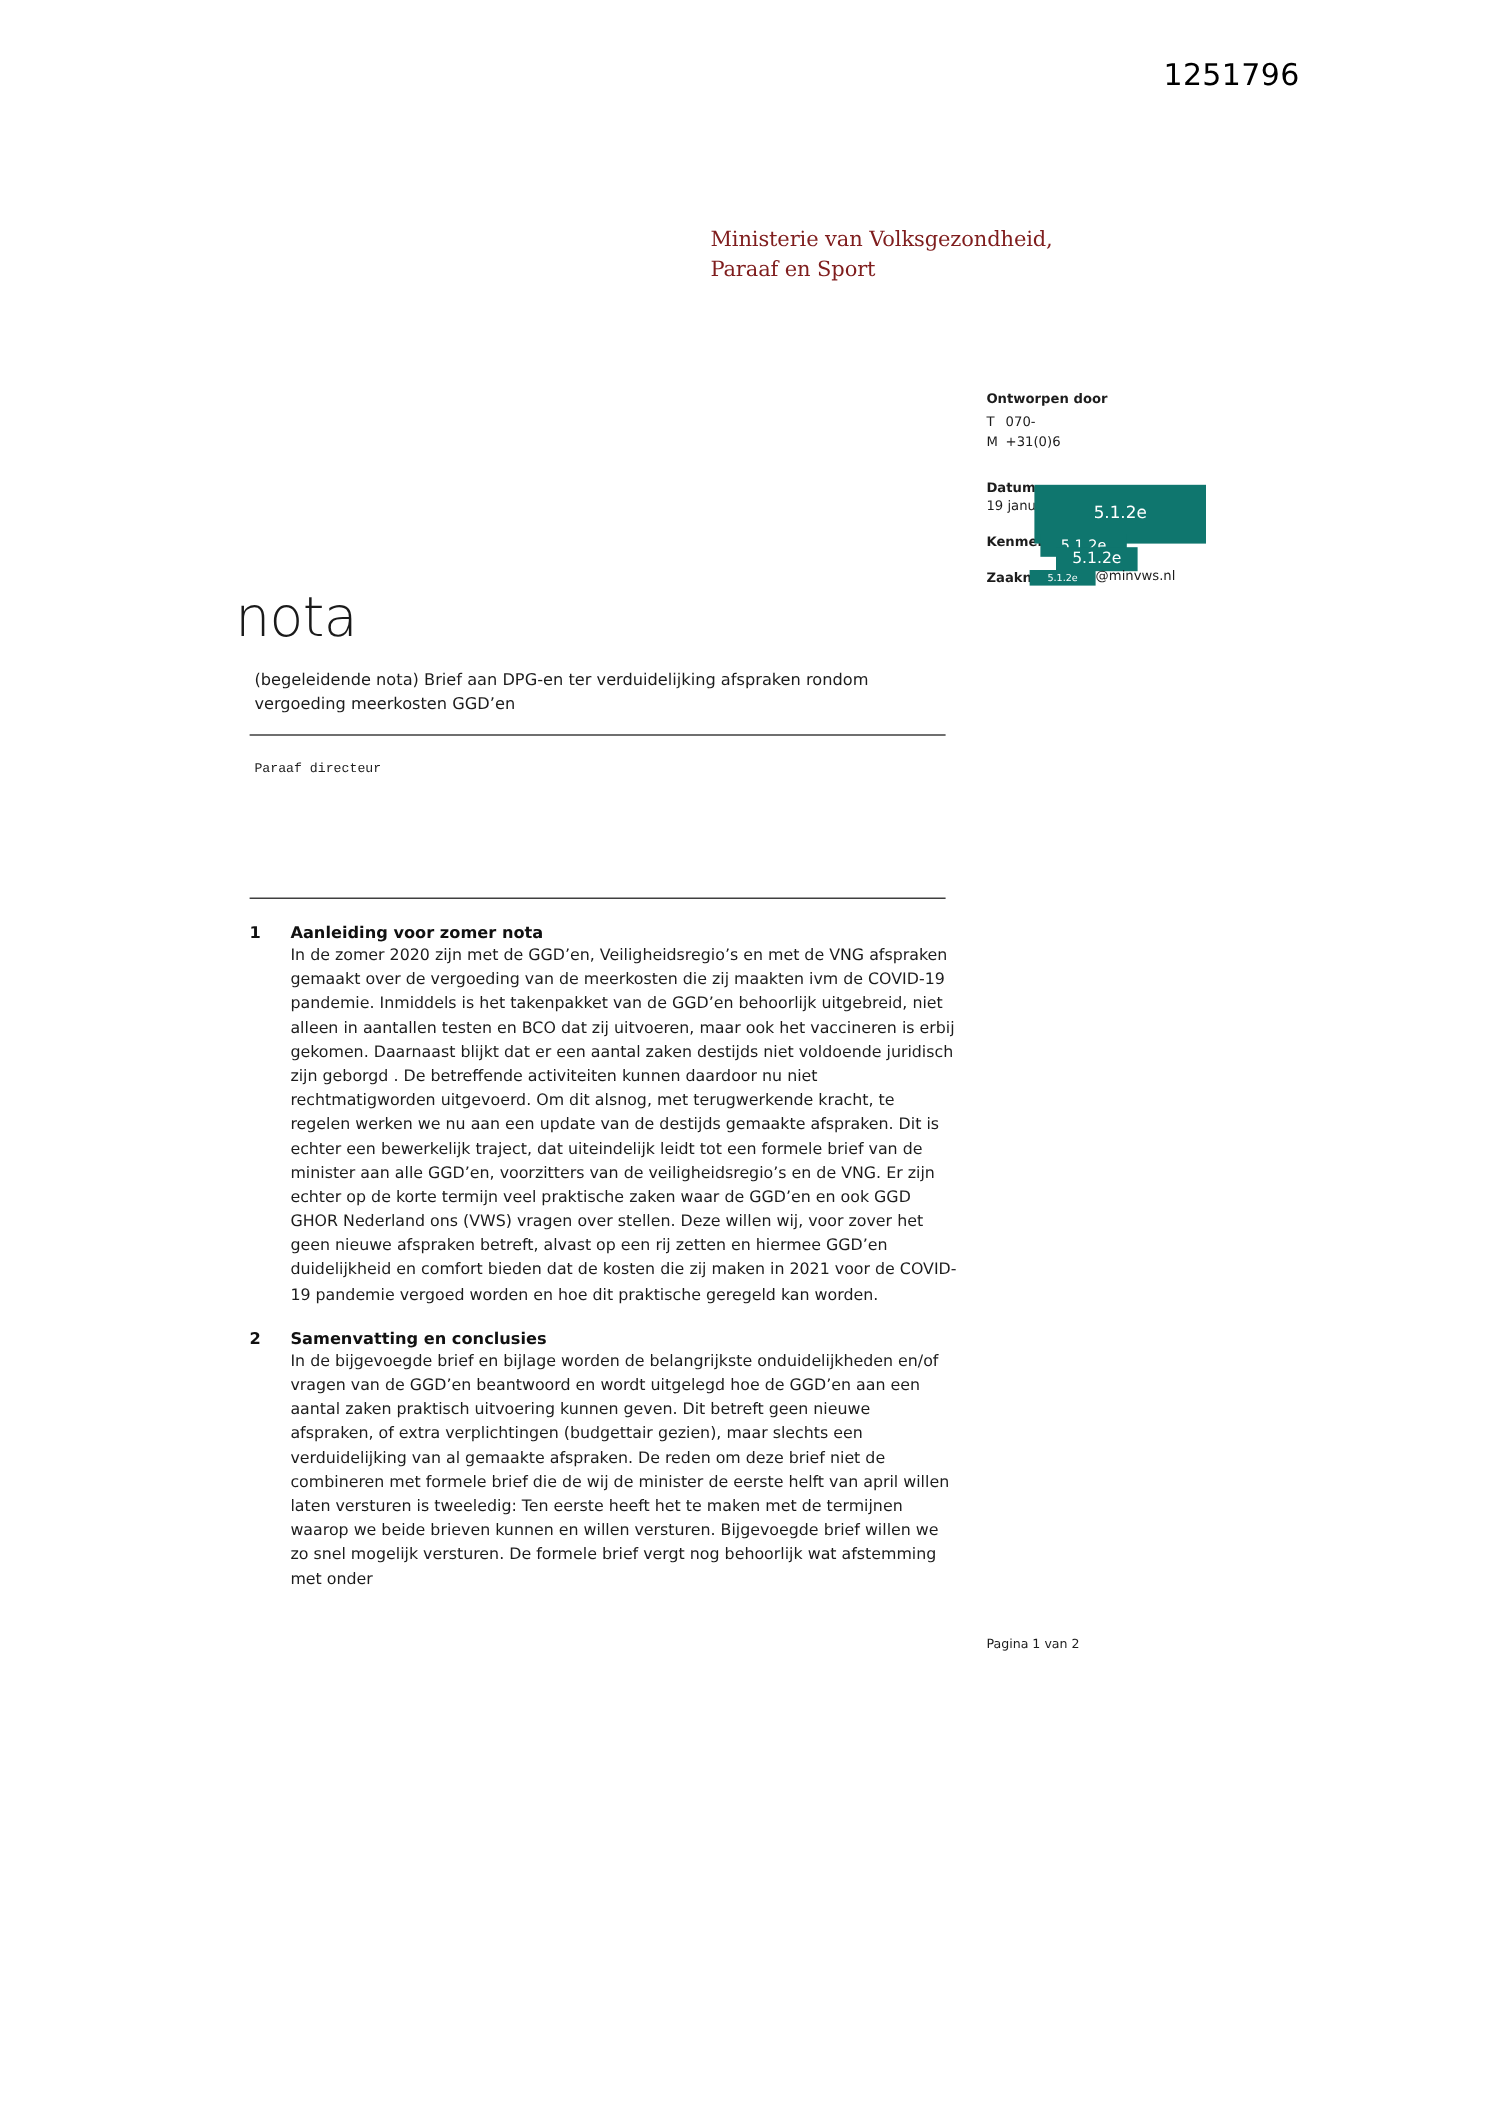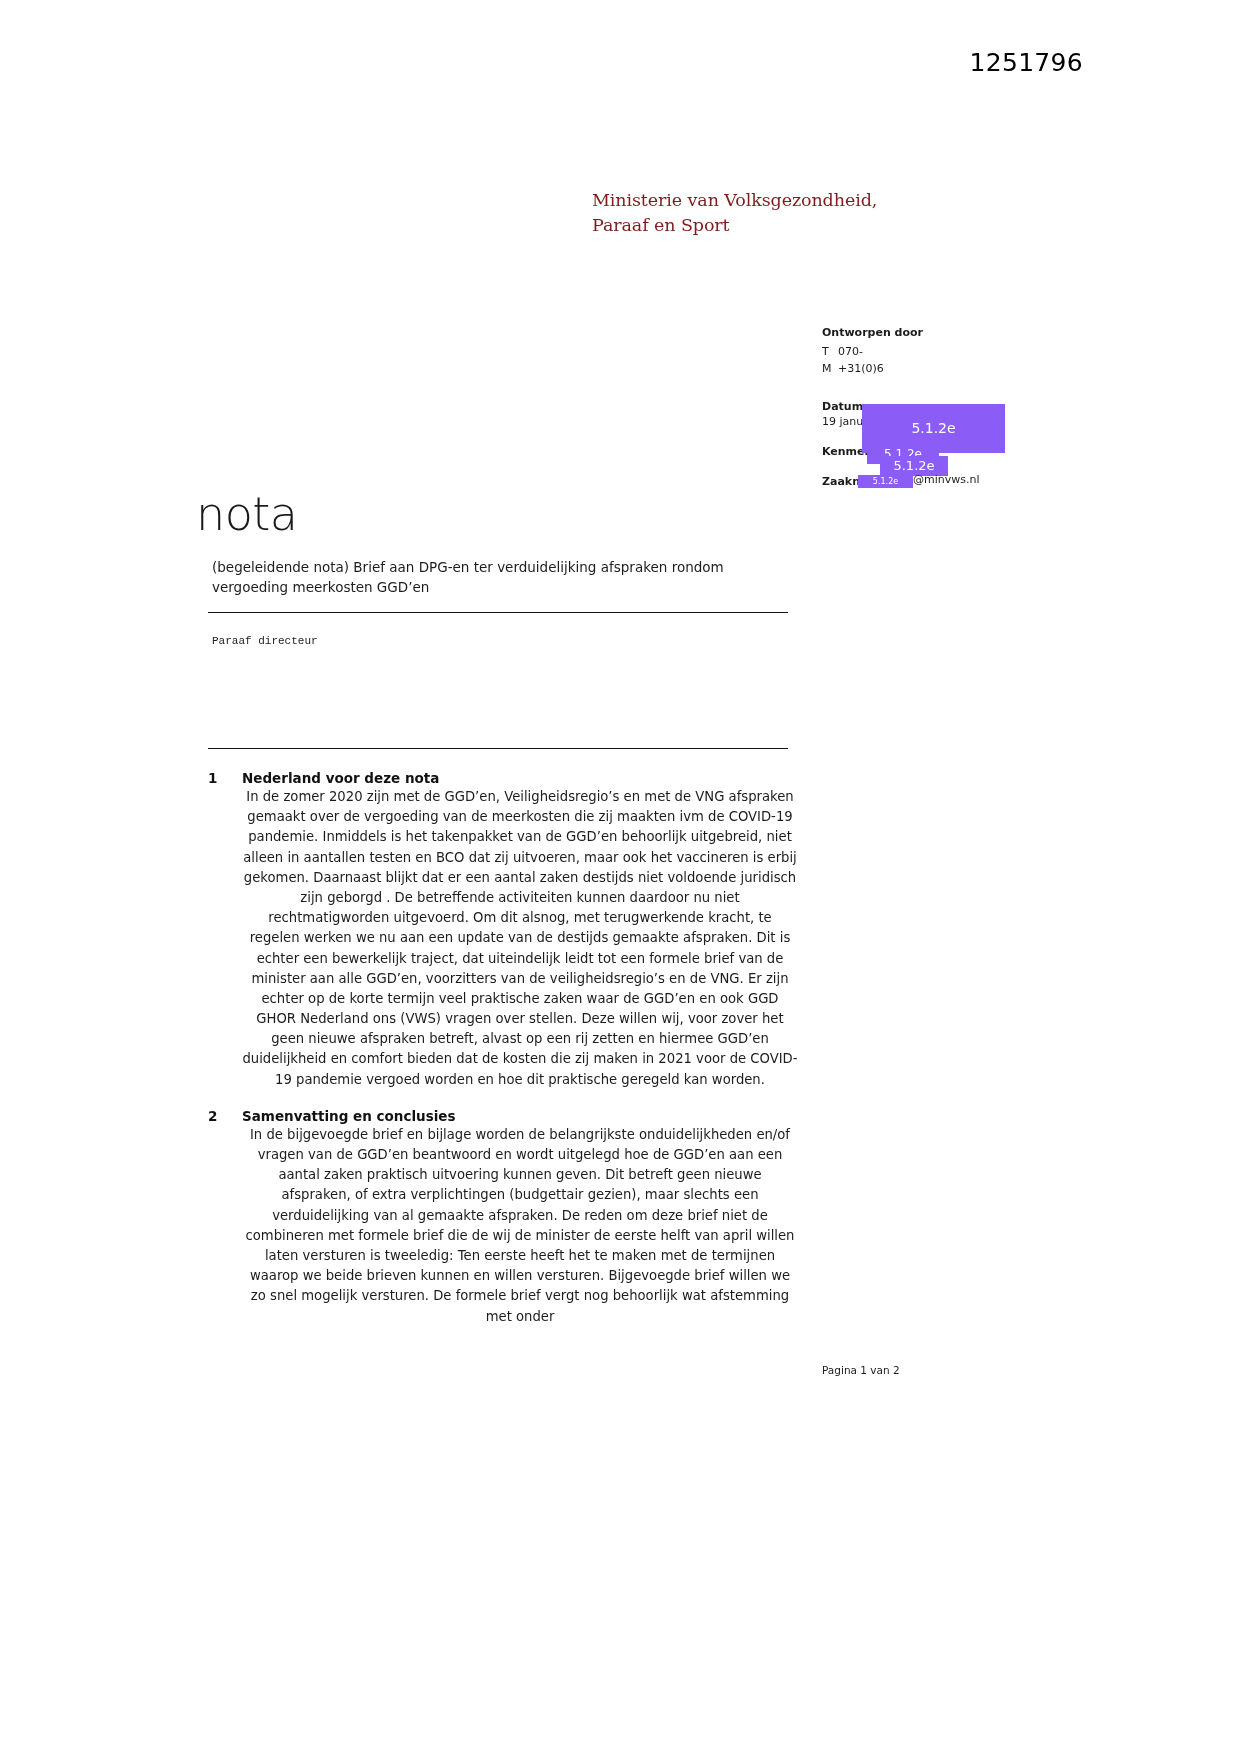--- a/index.html
+++ b/index.html
@@ -79,21 +79,21 @@
     line-height: 1.55;
     white-space: nowrap;
   }
   .contact-key {
     width: 16px;
     flex: 0 0 16px;
   }
 
   
   .redaction {
-    background: #8b5cf6;
+    background: #0f766e;
     color: #ffffff;
     display: inline-block;
     text-align: center;
     font-family: "DejaVu Sans", sans-serif;
     line-height: 1;
     vertical-align: middle;
   }
   .redact-big {
     position: absolute;
     left: 862px;
@@ -202,21 +202,21 @@
   .section-title {
     font-weight: bold;
     font-size: 13.5px;
     color: #111111;
   }
   .section-body {
     margin-left: 34px;
     font-size: 13.2px;
     line-height: 1.53;
     color: #1c1c1c;
-    text-align: center;
+    text-align: left;
   }
   .section-body p { margin: 0; }
 
   
   .footer {
     position: absolute;
     left: 822px;
     top: 1364px;
     font-size: 10.5px;
     color: #1c1c1c;
@@ -287,21 +287,21 @@
 
   <div class="paraaf">Paraaf directeur</div>
 
   <div class="rule rule-2"></div>
 
   <div class="body">
 
     <div class="section">
       <div class="section-head">
         <span class="section-num">1</span>
-        <span class="section-title">Nederland voor deze nota</span>
+        <span class="section-title">Aanleiding voor zomer nota</span>
       </div>
       <div class="section-body">
         <p>In de zomer 2020 zijn met de GGD’en, Veiligheidsregio’s en met de VNG afspraken gemaakt over de vergoeding van de meerkosten die zij maakten ivm de COVID-19 pandemie. Inmiddels is het takenpakket van de GGD’en behoorlijk uitgebreid, niet alleen in aantallen testen en BCO dat zij uitvoeren, maar ook het vaccineren is erbij gekomen. Daarnaast blijkt dat er een aantal zaken destijds niet voldoende juridisch zijn geborgd . De betreffende activiteiten kunnen daardoor nu niet rechtmatigworden uitgevoerd. Om dit alsnog, met terugwerkende kracht, te regelen werken we nu aan een update van de destijds gemaakte afspraken. Dit is echter een bewerkelijk traject, dat uiteindelijk leidt tot een formele brief van de minister aan alle GGD’en, voorzitters van de veiligheidsregio’s en de VNG. Er zijn echter op de korte termijn veel praktische zaken waar de GGD’en en ook GGD GHOR Nederland ons (VWS) vragen over stellen. Deze willen wij, voor zover het geen nieuwe afspraken betreft, alvast op een rij zetten en hiermee GGD’en duidelijkheid en comfort bieden dat de kosten die zij maken in 2021 voor de COVID-19 pandemie vergoed worden en hoe dit praktische geregeld kan worden.</p>
       </div>
     </div>
 
     <div class="section">
       <div class="section-head">
         <span class="section-num">2</span>
         <span class="section-title">Samenvatting en conclusies</span>

